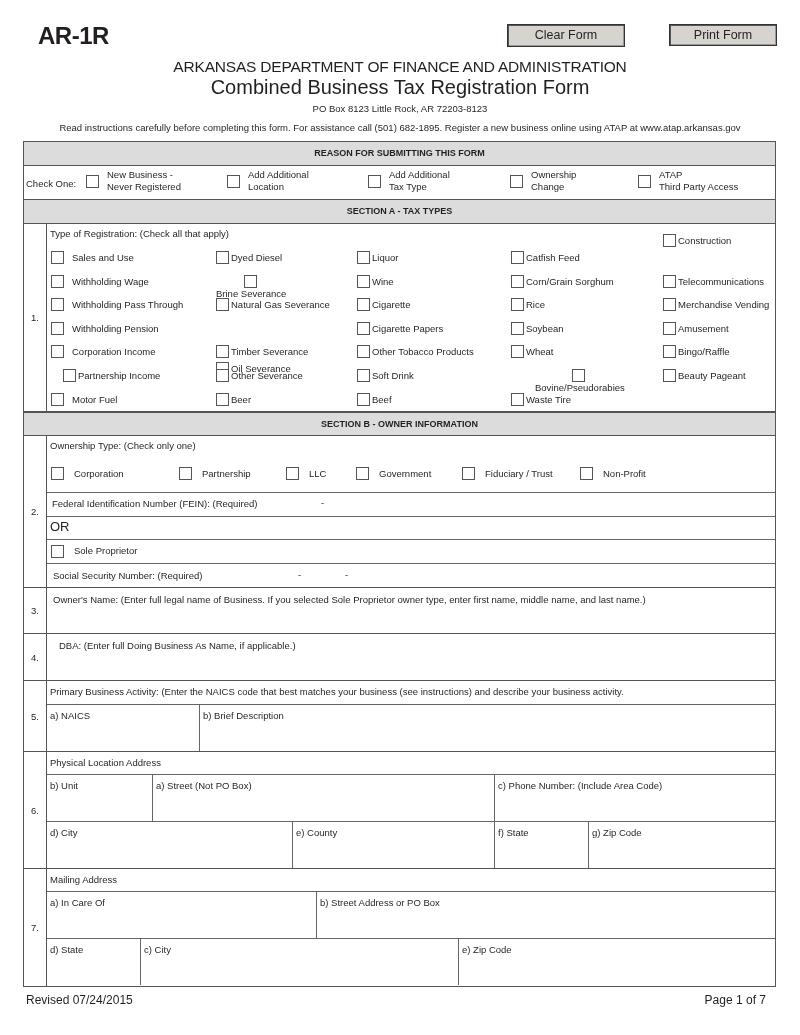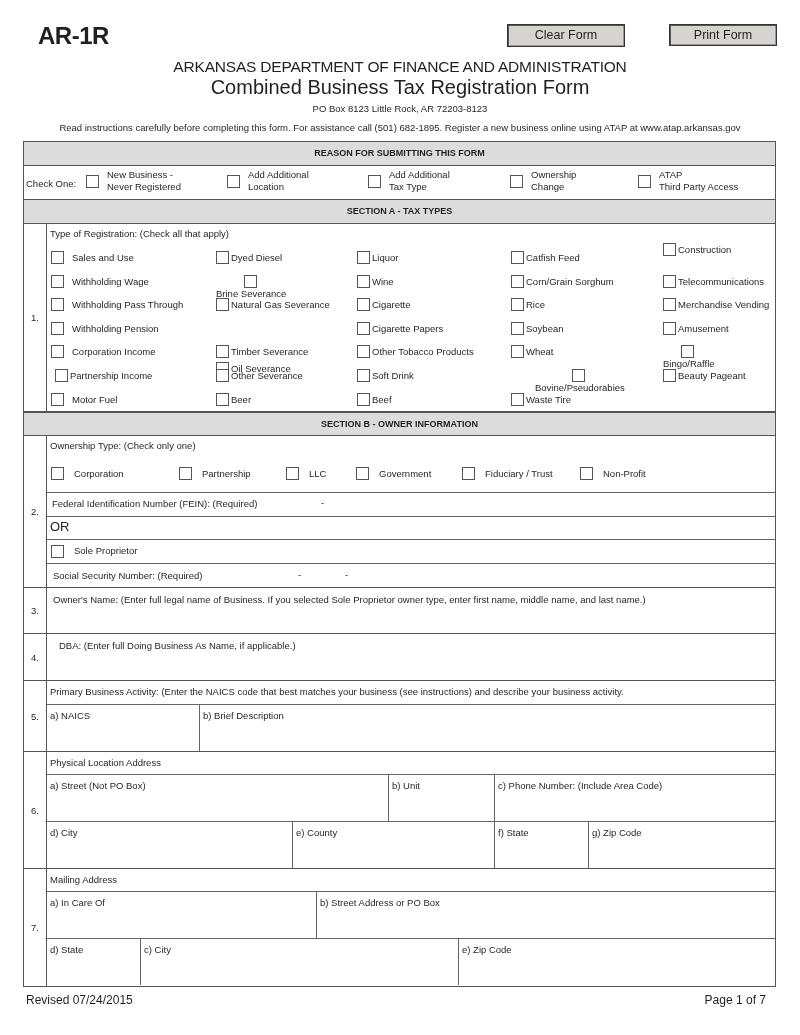--- a/index.html
+++ b/index.html
@@ -105,21 +105,21 @@
           <span>Withholding Pass Through</span>
         </div>
         <div class="tax-item" style="left: 4px; top: 97.8px;">
           <span class="cb" style="margin-right: 8px;"></span>
           <span>Withholding Pension</span>
         </div>
         <div class="tax-item" style="left: 4px; top: 121.4px;">
           <span class="cb" style="margin-right: 8px;"></span>
           <span>Corporation Income</span>
         </div>
-        <div class="tax-item" style="left: 8px; top: 145px; justify-content: space-between;">
+        <div class="tax-item" style="left: 16px; top: 145px; justify-content: space-between;">
           <span class="cb" style="margin-right: 2px;"></span>
           <span>Partnership Income</span>
         </div>
         <div class="tax-item" style="left: 4px; top: 168.6px;">
           <span class="cb" style="margin-right: 8px;"></span>
           <span>Motor Fuel</span>
         </div>
         <div class="tax-item" style="left: 169px; top: 27px;">
           <span class="cb" style="margin-right: 2px;"></span>
           <span>Dyed Diesel</span>
@@ -197,37 +197,37 @@
           <span>Wheat</span>
         </div>
         <div class="tax-item" style="left: 488px; top: 145px; flex-direction: column;">
           <span class="cb" style="margin-right: 2px;"></span>
           <span>Bovine/Pseudorabies</span>
         </div>
         <div class="tax-item" style="left: 464px; top: 168.6px;">
           <span class="cb" style="margin-right: 2px;"></span>
           <span>Waste Tire</span>
         </div>
-        <div class="tax-item" style="left: 616px; top: 19px;">
+        <div class="tax-item" style="left: 616px; top: 10px;">
           <span class="cb" style="margin-right: 2px;"></span>
           <span>Construction</span>
         </div>
         <div class="tax-item" style="left: 616px; top: 50.6px;">
           <span class="cb" style="margin-right: 2px;"></span>
           <span>Telecommunications</span>
         </div>
         <div class="tax-item" style="left: 616px; top: 74.2px;">
           <span class="cb" style="margin-right: 2px;"></span>
           <span>Merchandise Vending</span>
         </div>
         <div class="tax-item" style="left: 616px; top: 97.8px;">
           <span class="cb" style="margin-right: 2px;"></span>
           <span>Amusement</span>
         </div>
-        <div class="tax-item" style="left: 616px; top: 121.4px; flex-direction: column;">
+        <div class="tax-item" style="left: 616px; top: 121.4px;">
           <span class="cb" style="margin-right: 2px;"></span>
           <span>Bingo/Raffle</span>
         </div>
         <div class="tax-item" style="left: 616px; top: 145px;">
           <span class="cb" style="margin-right: 2px;"></span>
           <span>Beauty Pageant</span>
         </div>
       </div>
   </div>
 
@@ -313,25 +313,25 @@
     </div>
   </div>
 
   <div class="row" style="height:117px;">
     <div class="num">6.</div>
     <div class="content">
       <div class="subrow" style="height:23px;">
         <span class="field-label" style="top:5px;">Physical Location Address</span>
       </div>
       <div class="cellrow" style="height:47px;">
+        <div class="cell" style="width:106px;">
+            <span>b) Unit</span>
+          </div>
         <div class="cell" style="width:342px;">
             <span>a) Street (Not PO Box)</span>
-          </div>
-        <div class="cell" style="width:106px;">
-            <span>b) Unit</span>
           </div>
         <div class="cell" style="flex:1;">
             <span>c) Phone Number:  (Include Area Code)</span>
           </div>
       </div>
       <div class="cellrow" style="height:46px;">
         <div class="cell" style="width:246px;">
             <span>d) City</span>
           </div>
         <div class="cell" style="width:202px;">

